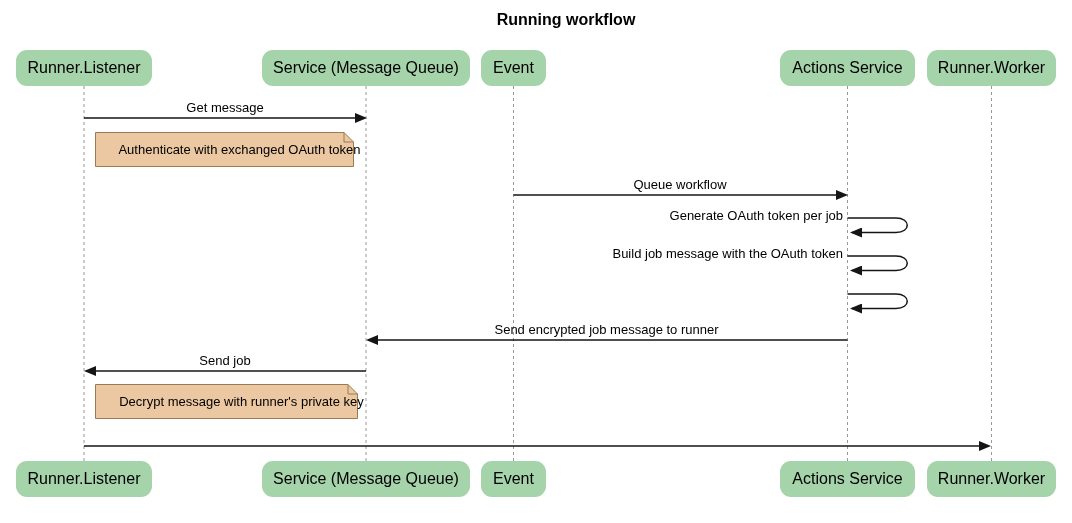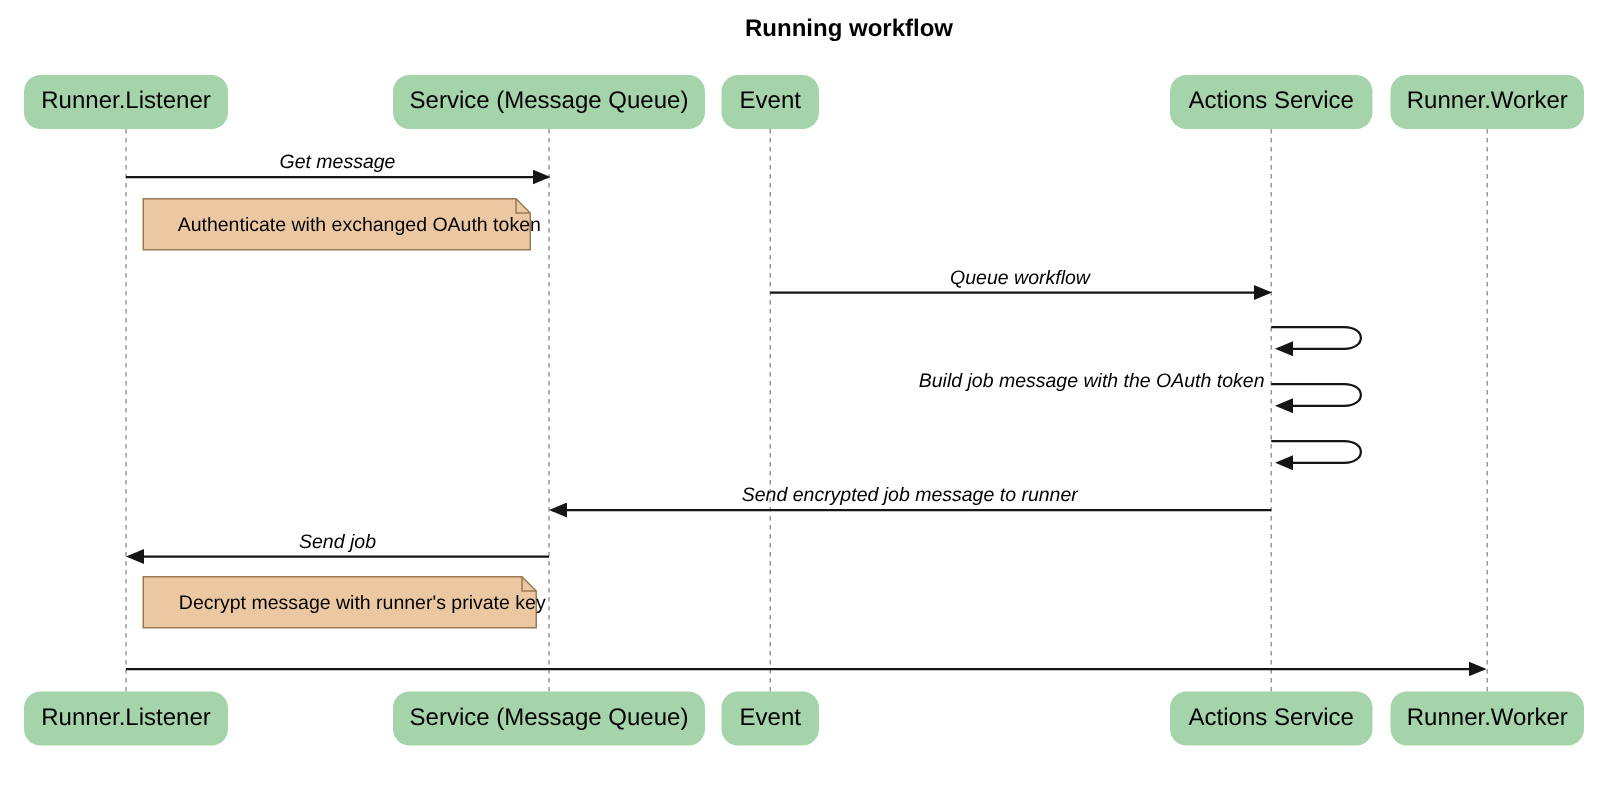--- a/index.html
+++ b/index.html
@@ -11,21 +11,21 @@
     position:relative;width:1072px;height:523px;overflow:hidden;
     background:var(--background);
     font-family:"Liberation Sans","DejaVu Sans",sans-serif;color:var(--text);
   }
   .title{position:absolute;top:11px;left:0;width:100%;text-align:center;
          font-size:16px;font-weight:bold;margin-left:30px;}
   .actor{position:absolute;height:36px;border-radius:11px;background:var(--actor-fill);
          font-size:16px;display:flex;align-items:center;justify-content:center;
          white-space:nowrap;}
   .msg-label{position:absolute;font-size:13px;height:14px;line-height:14px;
-             white-space:nowrap;font-style:italic;}
+             white-space:nowrap;}
   .center{text-align:center}
   .right{text-align:right}
   .note-label{position:absolute;font-size:13px;display:flex;align-items:center;
               justify-content:center;white-space:nowrap;padding-left:15px;}
   svg.overlay{position:absolute;left:0;top:0;width:1072px;height:523px;}
   .lifeline{stroke:var(--lifeline);stroke-width:1;stroke-dasharray:3 3;}
   .msg-line{stroke:var(--arrow);stroke-width:1.5;fill:none;}
   .note-shape{fill:var(--note-fill);stroke:var(--note-border);stroke-width:1;}
   .note-fold{fill:none;stroke:var(--note-border);stroke-width:1;}
   .ah{fill:var(--arrow);}
@@ -72,20 +72,21 @@
   <div class="actor" style="left:927px;top:50px;width:129px;">Runner.Worker</div>
 
   <div class="actor" style="left:16px;top:461px;width:136px;">Runner.Listener</div>
   <div class="actor" style="left:262px;top:461px;width:208px;">Service (Message Queue)</div>
   <div class="actor" style="left:481px;top:461px;width:65px;">Event</div>
   <div class="actor" style="left:780px;top:461px;width:135px;">Actions Service</div>
   <div class="actor" style="left:927px;top:461px;width:129px;">Runner.Worker</div>
 
   <div class="msg-label center" style="left:84px;width:282px;top:101px;">Get message</div>
   <div class="msg-label center" style="left:513px;width:334px;top:178px;">Queue workflow</div>
+  <div class="msg-label right" style="left:443px;width:400px;top:209px;">Generate OAuth token per job</div>
   <div class="msg-label right" style="left:443px;width:400px;top:247px;">Build job message with the OAuth token</div>
   <div class="msg-label center" style="left:366px;width:481px;top:323px;">Send encrypted job message to runner</div>
   <div class="msg-label center" style="left:84px;width:282px;top:354px;">Send job</div>
 
   <div class="note-label" style="left:95px;top:132px;width:259px;height:34px;">Authenticate with exchanged OAuth token</div>
   <div class="note-label" style="left:95px;top:384px;width:263px;height:34px;">Decrypt message with runner's private key</div>
 
 </div>
 
 </body></html>

